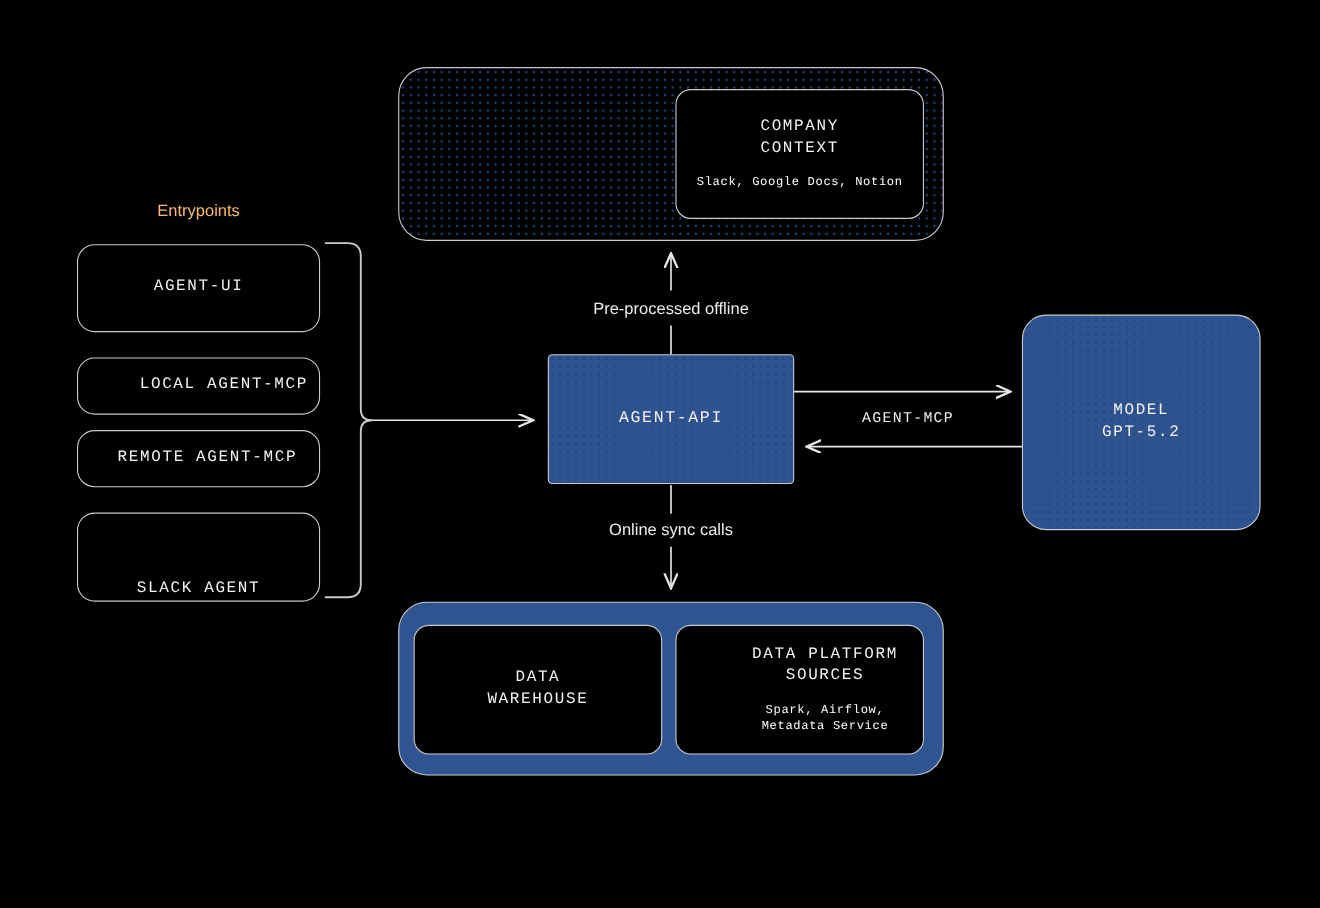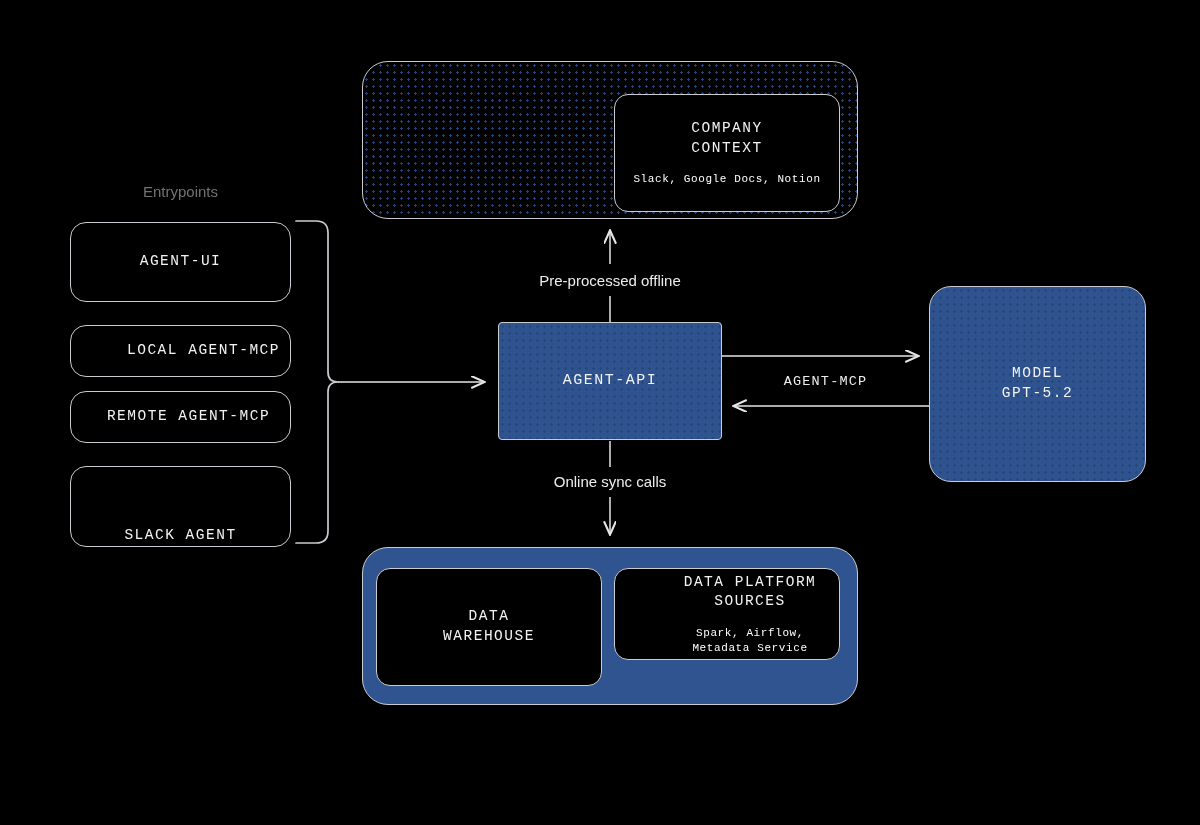--- a/index.html
+++ b/index.html
@@ -31,21 +31,21 @@
     text-align: center;
   }
 
   
   .ep-title {
     position: absolute;
     left: 70px;
     top: 183px;
     width: 221px;
     font-size: 15px;
-    color: #737373;
+    color: #fdba74;
   }
   .ep-box {
     position: absolute;
     left: 70px;
     border: 1.6px solid #c9cbd0;
     border-radius: 16px;
     background: #000;
     display: flex;
     align-items: center;
     justify-content: center;
@@ -123,23 +123,23 @@
     justify-content: center;
   }
   .inner-box .title { font-size: 14.5px; }
   .inner-box .sub {
     font-size: 11px;
     letter-spacing: 0.6px;
     color: #ffffff;
     margin-top: 14px;
   }
   #kb-left   { left: 13px; top: 20px; width: 226px; height: 118px; }
-  #kb-right  { left: 251px; top: 32px; width: 226px; height: 118px; }
+  #kb-right  { left: 251px; top: 19px; width: 226px; height: 118px; }
   #dw-left   { left: 13px; top: 20px; width: 226px; height: 118px; }
-  #dw-right  { left: 251px; top: 20px; width: 226px; height: 92px; padding-left: 46px; }
+  #dw-right  { left: 251px; top: 20px; width: 226px; height: 118px; padding-left: 46px; }
 
   
   .conn-label {
     position: absolute;
     font-size: 15px;
     color: #ededed;
     text-align: center;
     white-space: nowrap;
   }
   #label-pre    { left: 460px; top: 272px; width: 300px; }

